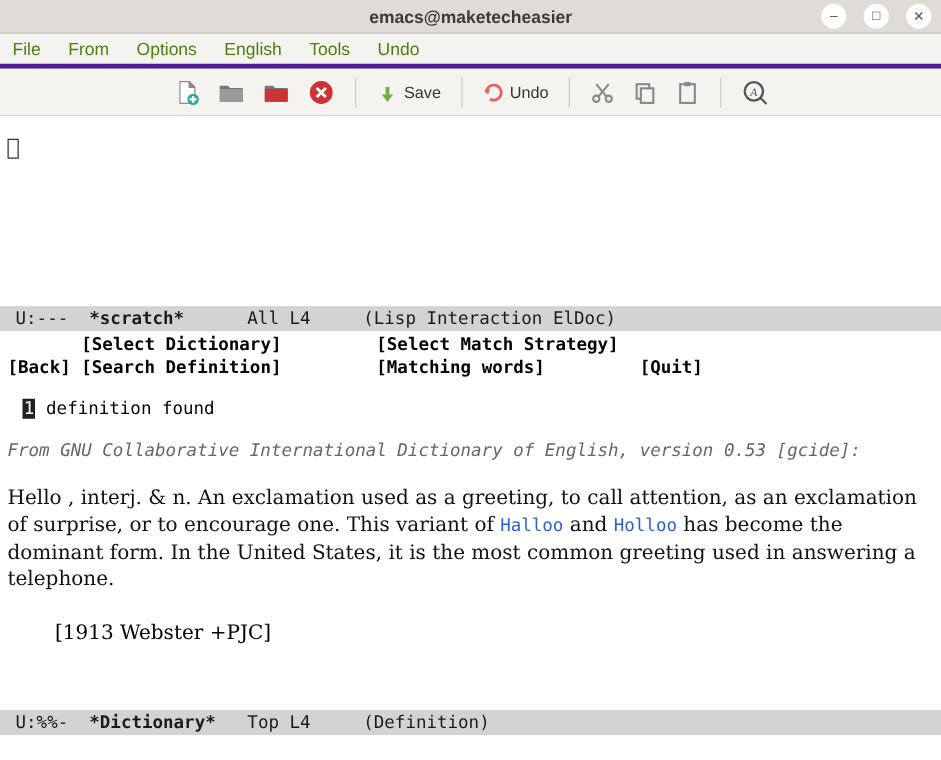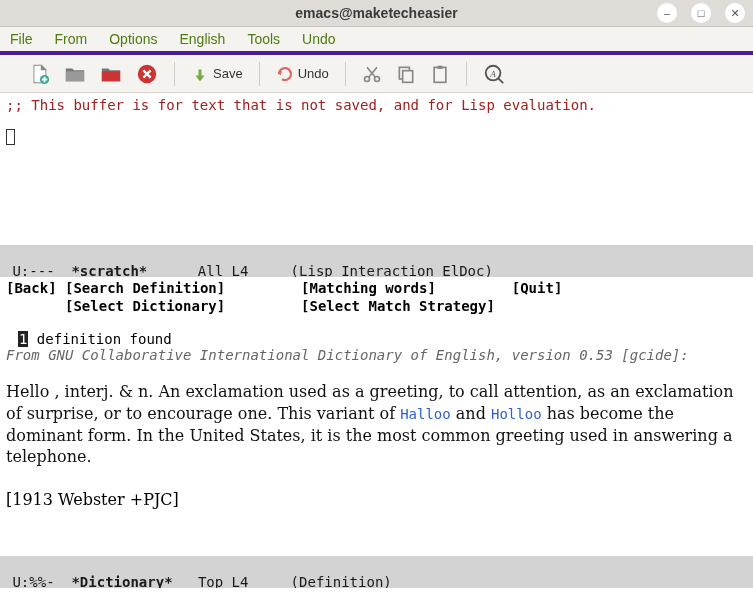--- a/index.html
+++ b/index.html
@@ -58,23 +58,24 @@
     font-size: 14px;
     color: #4d7c0f;
     border-bottom: 4px solid #4c1d95;
   }
   .menubar .menuitem { cursor: pointer; }
   .toolbar {
     background: #f5f3f0;
     height: 38px;
     display: flex;
     align-items: center;
-    padding: 0 28px;
+    padding: 0 12px;
     gap: 14px;
     border-bottom: 1px solid #d8d5d0;
+    justify-content: center;
   }
   .toolbar .tbtn {
     height: 26px;
     display: flex;
     align-items: center;
     gap: 4px;
     cursor: pointer;
     font-size: 13px;
     color: #333;
   }
@@ -102,21 +103,21 @@
     height: 16px;
     border: 1px solid #333;
     vertical-align: text-bottom;
   }
   .modeline {
     background: #d3d3d3;
     font-family: "DejaVu Sans Mono", monospace;
     font-size: 14px;
     height: 20px;
     line-height: 20px;
-    padding: 16px 4px;
+    padding: 0 4px;
     white-space: pre;
     color: #1a1a1a;
   }
   .modeline .strong { font-weight: bold; }
   .dict-buttons {
     background: #ffffff;
     font-family: "DejaVu Sans Mono", monospace;
     font-size: 14px;
     padding: 2px 6px;
     line-height: 1.3;
@@ -133,39 +134,41 @@
   }
   .dict-content .count-line { margin-top: 14px; margin-left: 12px; }
   .dict-content .hl {
     background: #222;
     color: #fff;
     padding: 0 1px;
   }
   .dict-content .source {
     font-style: italic;
     color: #666;
+    margin-top: 18px;
     display: block;
   }
   .dict-content .def-body {
     font-family: Georgia, "DejaVu Serif", serif;
     font-size: 16px;
     margin-top: 18px;
     line-height: 1.35;
     color: #111;
   }
   .dict-content .def-body .link {
     font-family: "DejaVu Sans Mono", monospace;
     color: #3060d0;
     font-size: 14px;
     margin-top: 41px;
   }
   .dict-content .attribution {
     font-family: Georgia, "DejaVu Serif", serif;
     font-size: 16px;
     margin-top: 22px;
+    margin-left: 38px;
   }
   .minibuffer {
     background: #ffffff;
     height: 20px;
   }
 </style>
 </head>
 <body>
 
 <div class="titlebar">
@@ -252,30 +255,29 @@
   <div class="tbtn">
     <svg width="22" height="22" viewBox="0 0 24 24">
         <circle cx="11" cy="11" r="8" fill="none" stroke="#555" stroke-width="2"></circle>
         <path stroke="#555" stroke-width="2" d="M17 17l5 5"></path>
         <text x="11" y="15" text-anchor="middle" font-size="10" fill="#555" font-family="serif" font-style="italic">A</text>
       </svg>
   </div>
 </div>
 
 <div class="buffer scratch">
-  <div class="comment">;; This buffer is for text that is not saved, and for Lisp evaluation.</div>
   <div style="height:14px"></div>
   <span class="cursor"></span>
 </div>
 
 <div class="modeline"><span> U:---  </span><span class="strong">*scratch*</span><span>      All L4     </span><span>(Lisp Interaction ElDoc)</span></div>
 
 <div class="dict-buttons">
+  <div class="row">       <span class="btn">[Select Dictionary]</span>         <span class="btn">[Select Match Strategy]</span></div>
   <div class="row"><span class="btn">[Back]</span> <span class="btn">[Search Definition]</span>         <span class="btn">[Matching words]</span>         <span class="btn">[Quit]</span></div>
-  <div class="row">       <span class="btn">[Select Dictionary]</span>         <span class="btn">[Select Match Strategy]</span></div>
 </div>
 
 <div class="dict-content">
   <div class="count-line"><span class="hl">1</span><span> definition found</span></div>
   <span class="source">From GNU Collaborative International Dictionary of English, version 0.53 [gcide]:</span>
   <div class="def-body"><span> Hello , interj. &amp; n. An exclamation used as a greeting, to call attention, as an exclamation of surprise, or to encourage one.  This variant of </span><span class="link">Halloo</span><span> and </span><span class="link">Holloo</span><span> has become the dominant form.  In the United States, it is the most common greeting used in answering a telephone.</span></div>
   <div class="attribution">[1913 Webster +PJC]</div>
 </div>
 
 <div class="modeline"><span> U:%%-  </span><span class="strong">*Dictionary*</span><span>   Top L4     </span><span>(Definition)</span></div>

